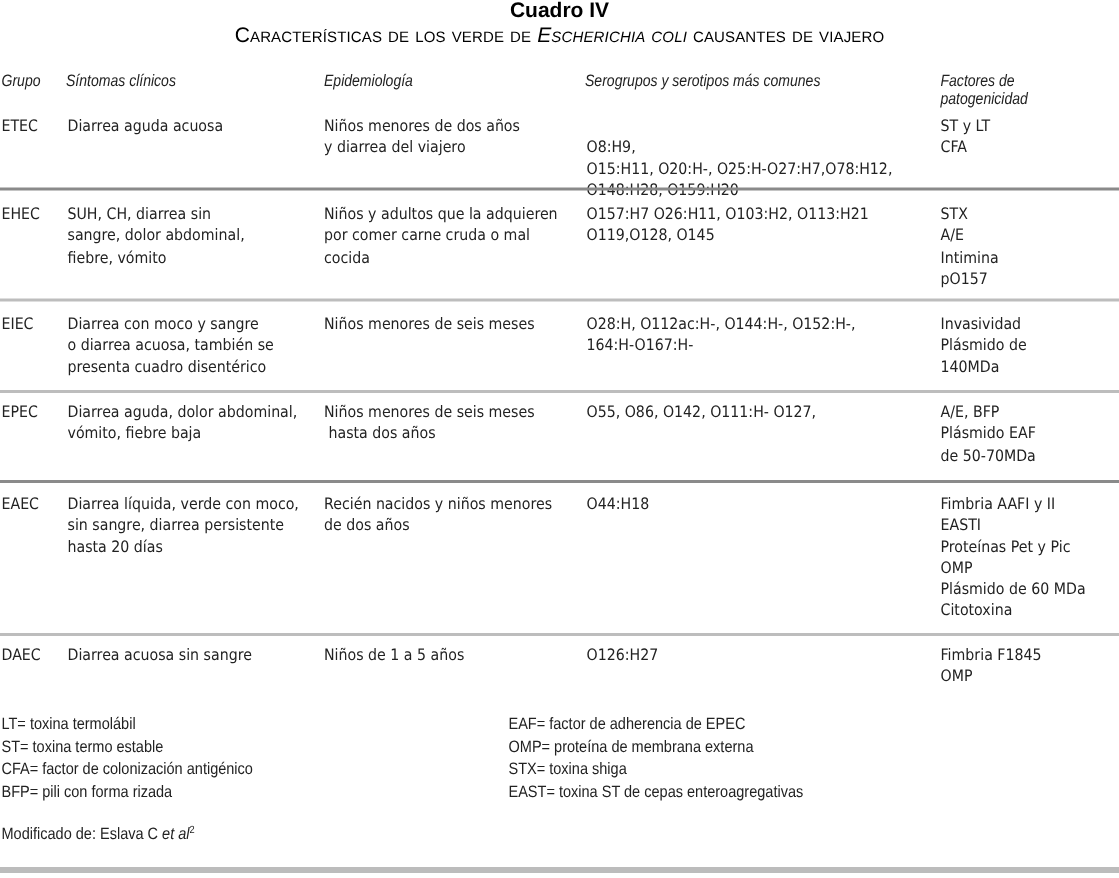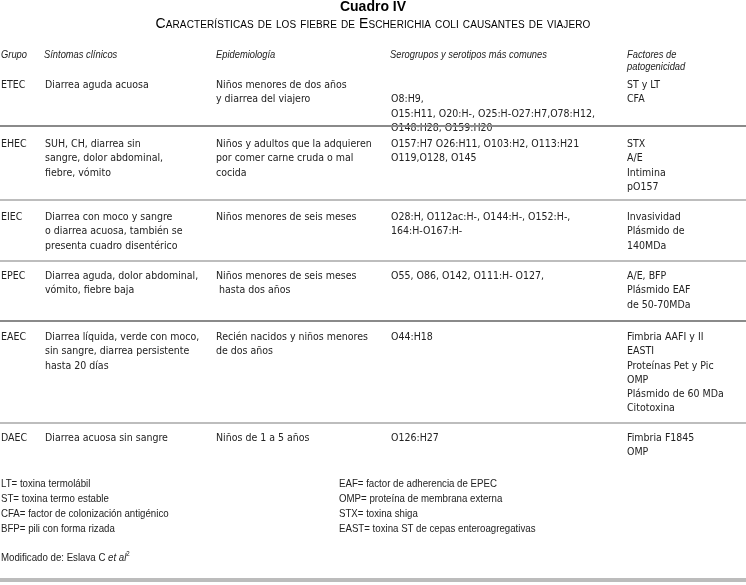--- a/index.html
+++ b/index.html
@@ -11,21 +11,21 @@
     position: absolute; left: 0; width: 746px; text-align: center;
     font-family: "Liberation Sans", sans-serif; font-weight: bold; font-size: 14px;
     top: -2px; color: #000;
   }
   .subtitle {
     position: absolute; left: 0; width: 746px; text-align: center;
     font-family: "Liberation Sans", sans-serif; font-size: 14px; top: 15px; color: #000;
     letter-spacing: 0.1px;
   }
   .subtitle .sc { font-variant: small-caps; }
-  .subtitle .it { font-variant: small-caps; }
+  .subtitle .it { font-style: italic; font-variant: small-caps; }
   .hdr {
     position: absolute; top: 48px; font-family: "Liberation Sans", sans-serif;
     font-style: italic; font-size: 11px; color: #222; transform: scaleX(0.85); transform-origin: left;
   }
   .cell {
     position: absolute; font-size: 10.5px; line-height: 14.3px; white-space: pre;
     font-family: "DejaVu Sans", sans-serif; color: #222;
     transform: scaleX(0.9); transform-origin: left top;
   }
   .rule { position: absolute; left: 0; width: 746px; height: 2px; background: #8a8a8a; }
@@ -34,21 +34,21 @@
     position: absolute; font-family: "Liberation Sans", sans-serif; font-size: 11px;
     color: #222; white-space: nowrap; transform: scaleX(0.88); transform-origin: left;
   }
   .bottom-rule { position: absolute; left: 0; width: 746px; top: 578px; height: 4px; background: #bcbcbc; }
 </style>
 </head>
 <body>
 
 <div class="title">Cuadro IV</div>
 <div class="subtitle">
-  <span class="sc">Características de los fiebre de </span><span class="it">Escherichia coli</span><span class="sc"> causantes de viajero</span>
+  <span class="sc">Características de los verde de </span><span class="it">Escherichia coli</span><span class="sc"> causantes de viajero</span>
 </div>
 
 <div class="hdr" style="left:1px">Grupo</div>
 <div class="hdr" style="left:44px">Síntomas clínicos</div>
 <div class="hdr" style="left:216px">Epidemiología</div>
 <div class="hdr" style="left:390px">Serogrupos y serotipos más comunes</div>
 <div class="hdr" style="left:627px">Factores de patogenicidad</div>
 
 <div>
   <div class="cell" style="left:1px;top:77px">ETEC</div>

